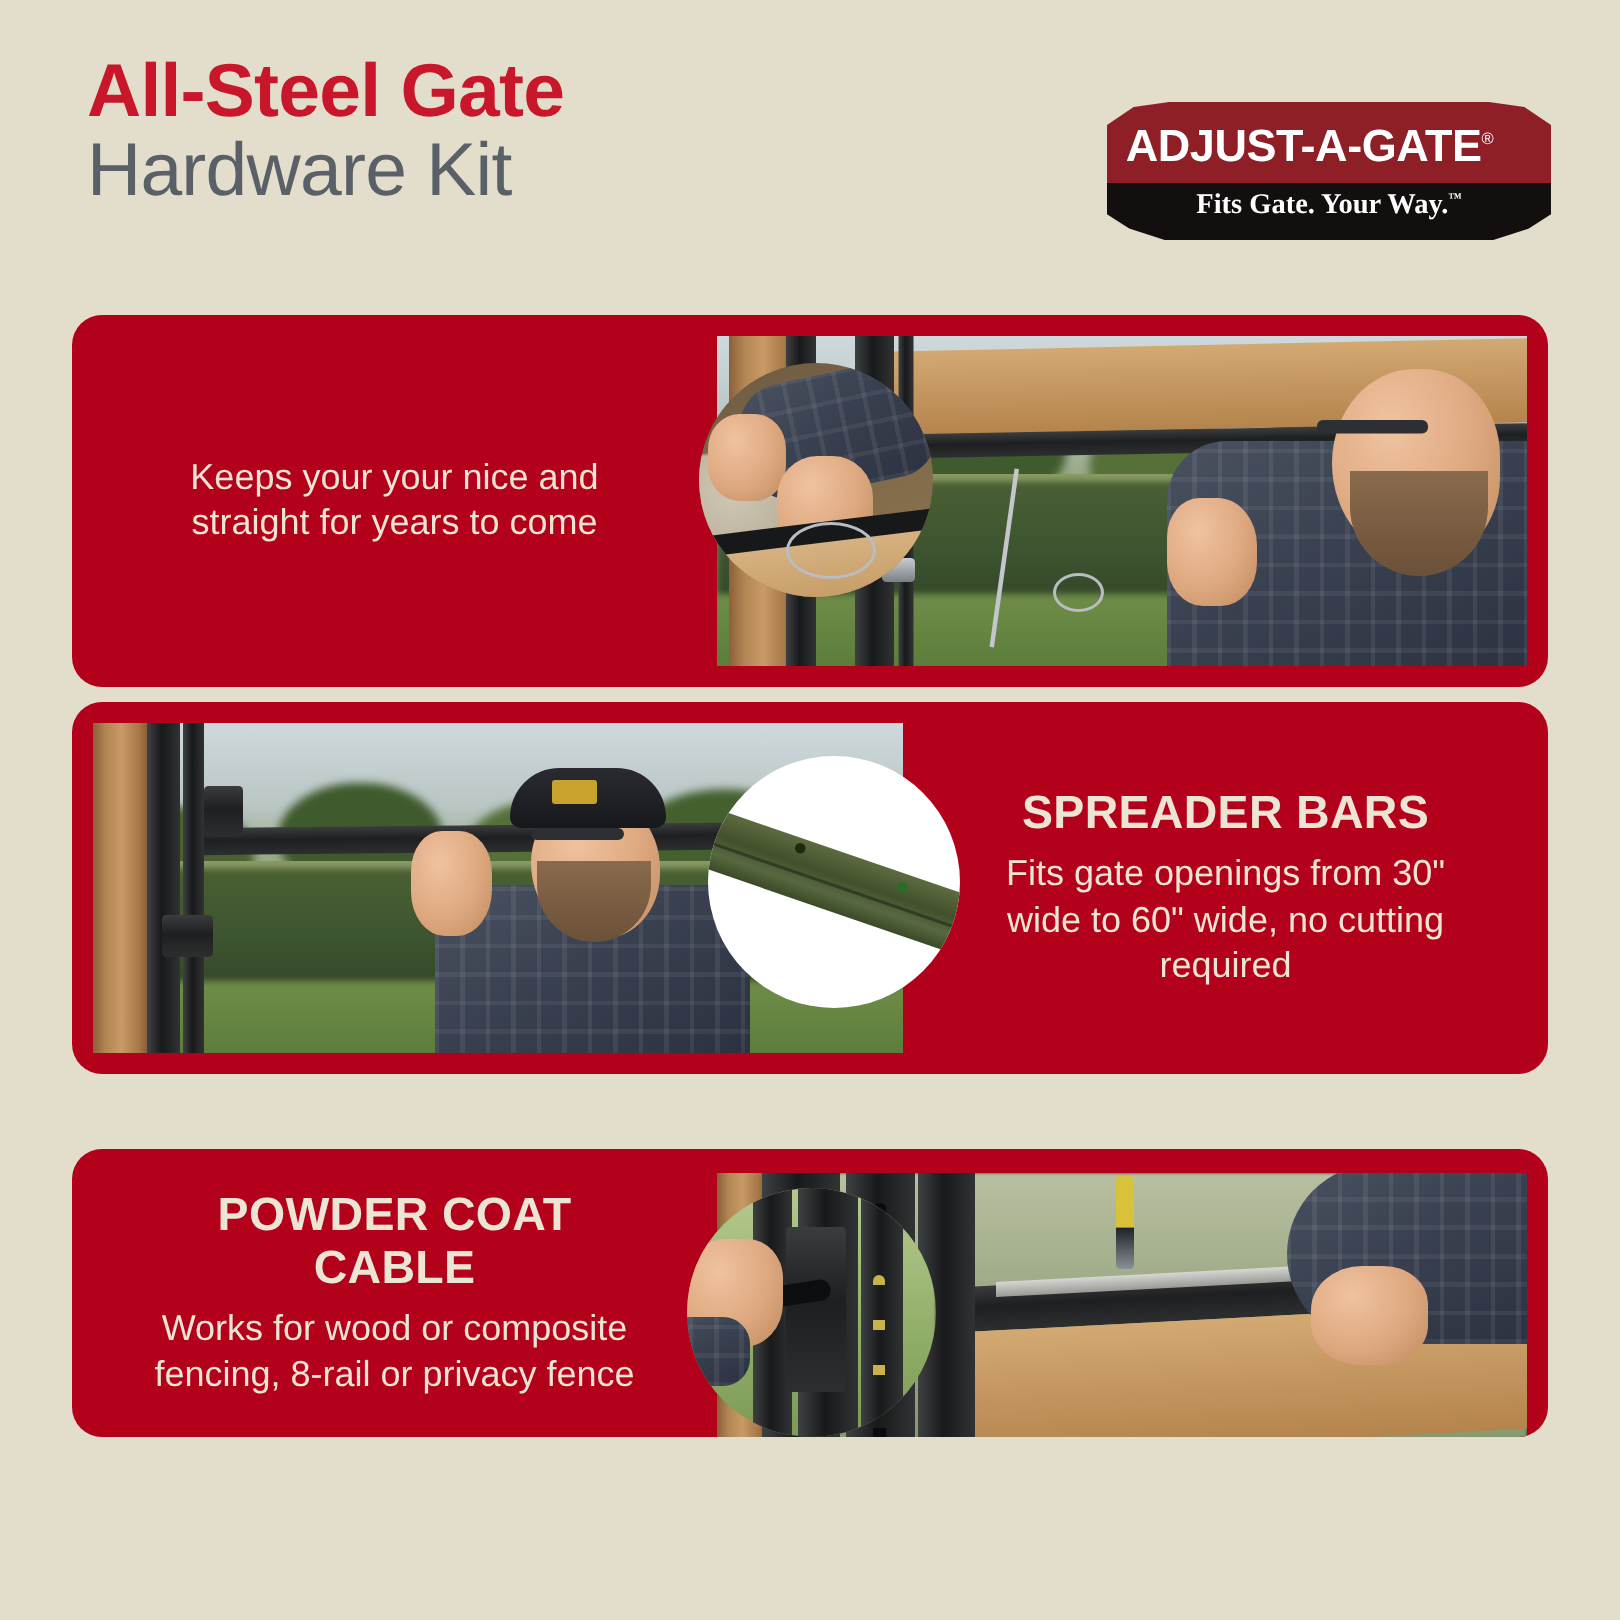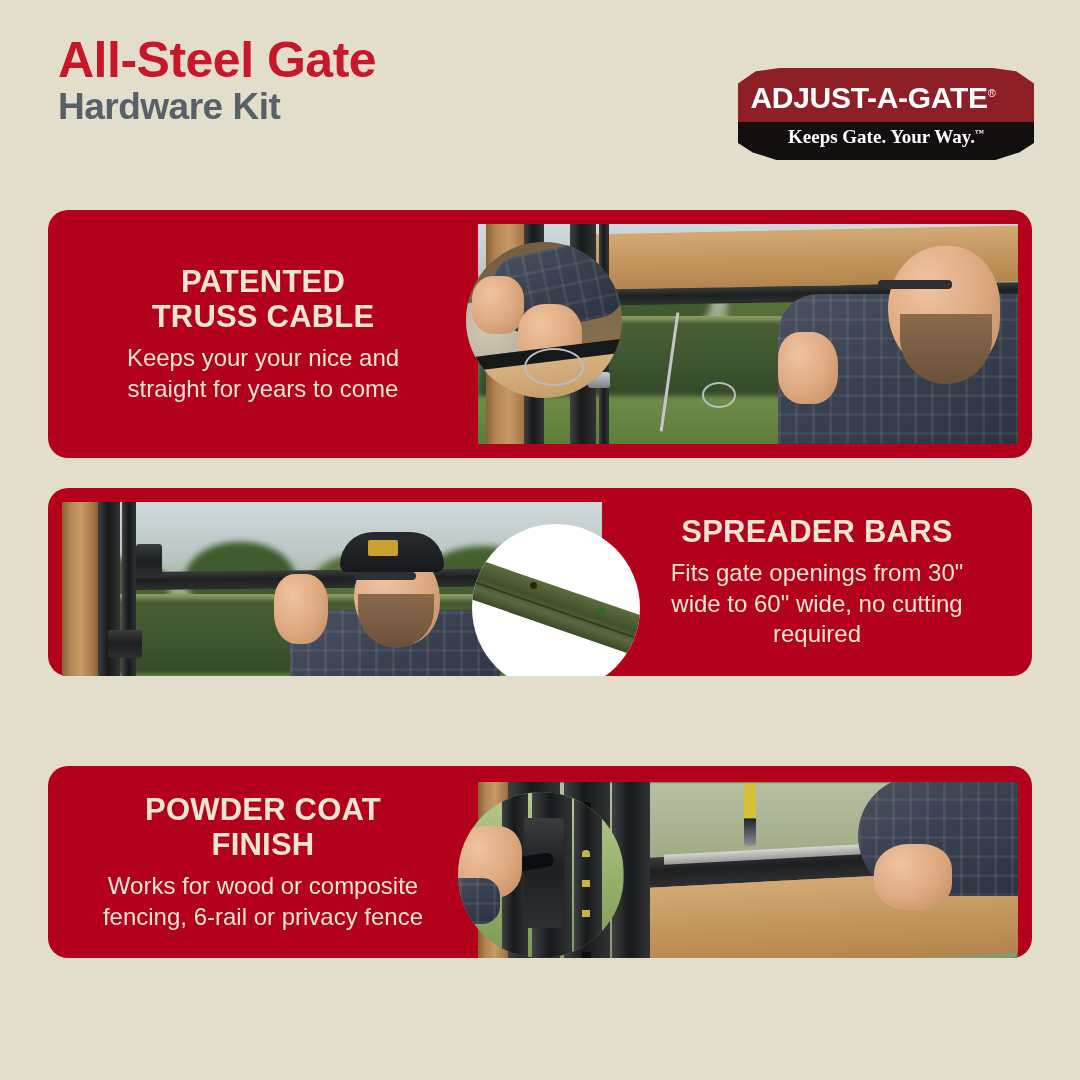--- a/index.html
+++ b/index.html
@@ -29,22 +29,22 @@
     line-height: 0.98;
   }
   .title-line1 {
     font-size: 50px;
     font-weight: bold;
     color: #c8172b;
     letter-spacing: -0.5px;
     display: block;
   }
   .title-line2 {
-    font-size: 37px;
-    font-weight: bold;
+    font-size: 50px;
+    font-weight: normal;
     color: #5a6068;
     letter-spacing: -0.5px;
     display: block;
     margin-top: 4px;
   }
 
   
   .logo {
     position: absolute;
     left: 738px;
@@ -108,21 +108,21 @@
   
   .panel {
     position: absolute;
     left: 48px;
     width: 984px;
     background: #b3001b;
     border-radius: 20px;
     overflow: hidden;
   }
   #panel-1 { top: 210px; height: 248px; }
-  #panel-2 { top: 488px; height: 188px; }
+  #panel-2 { top: 468px; height: 248px; }
   #panel-3 { top: 766px; height: 192px; }
 
   .panel-text {
     position: absolute;
     top: 0;
     height: 100%;
     display: flex;
     flex-direction: column;
     justify-content: center;
     align-items: center;
@@ -246,21 +246,21 @@
 
   <div class="logo">
     <div class="logo-shape">
       <div class="logo-top"></div>
       <div class="logo-bottom"></div>
     </div>
     <div class="logo-name">
       <span>ADJUST-A-GATE</span><span class="logo-reg">®</span>
     </div>
     <div class="logo-tag">
-      <span>Keeps Gate. Your Way.</span><span class="logo-tm">™</span>
+      <span>Fits Gate. Your Way.</span><span class="logo-tm">™</span>
     </div>
   </div>
 </div>
 
 <div class="panel" id="panel-1">
 
   <div class="photo photo-right">
     <div class="sky"></div>
     <div class="trees"></div>
     <div class="field"></div>
@@ -292,24 +292,20 @@
     <div style="position:absolute;left:-6px;top:56px;width:96px;height:68px;background:radial-gradient(circle at 30% 40%,#cfc8b4,#a79e88);border-radius:8px;transform:rotate(-8deg);filter:blur(0.6px);"></div>
     <div class="shirt" style="left:28px;top:6px;width:130px;height:78px;border-radius:30px;transform:rotate(-12deg);"></div>
     <div class="skin" style="left:6px;top:34px;width:52px;height:58px;border-radius:40%;"></div>
     <div class="skin" style="left:52px;top:62px;width:64px;height:66px;border-radius:42%;"></div>
     <div style="position:absolute;left:-4px;top:106px;width:172px;height:16px;background:#17181a;transform:rotate(-7deg);"></div>
     <div style="position:absolute;left:-4px;top:120px;width:172px;height:44px;background:linear-gradient(180deg,#d6b181,#c49a63);transform:rotate(-7deg);"></div>
     <div class="cable-wire" style="left:58px;top:106px;width:56px;height:34px;"></div>
   </div>
 
   <div class="panel-text text-left">
-    <div class="panel-heading">
-      <span>PATENTED</span><br>
-      <span>TRUSS CABLE</span>
-    </div>
     <p class="panel-body">Keeps your your nice and straight for years to come</p>
   </div>
 </div>
 
 <div class="panel" id="panel-2">
 
   <div class="photo photo-left">
     <div class="sky"></div>
     <div class="trees"></div>
     <div class="field"></div>
@@ -371,17 +367,17 @@
     <div class="steel" style="left:66px;top:26px;width:40px;height:110px;border-radius:3px;"></div>
     <div style="position:absolute;left:44px;top:64px;width:52px;height:14px;background:#0d0e10;border-radius:7px;transform:rotate(-9deg);"></div>
     <div class="skin" style="left:-2px;top:34px;width:66px;height:72px;border-radius:42% 36% 40% 44%;"></div>
     <div class="shirt" style="left:-16px;top:86px;width:58px;height:46px;border-radius:18px;"></div>
     <div style="position:absolute;left:124px;top:58px;width:8px;height:84px;background:repeating-linear-gradient(180deg,#c9b24a 0 7px, transparent 7px 30px);border-radius:4px;"></div>
   </div>
 
   <div class="panel-text text-left">
     <div class="panel-heading">
       <span>POWDER COAT</span><br>
-      <span>FINISH</span>
-    </div>
-    <p class="panel-body">Works for wood or composite fencing, 6-rail or privacy fence</p>
+      <span>CABLE</span>
+    </div>
+    <p class="panel-body">Works for wood or composite fencing, 8-rail or privacy fence</p>
   </div>
 </div>
 
 </body></html>

